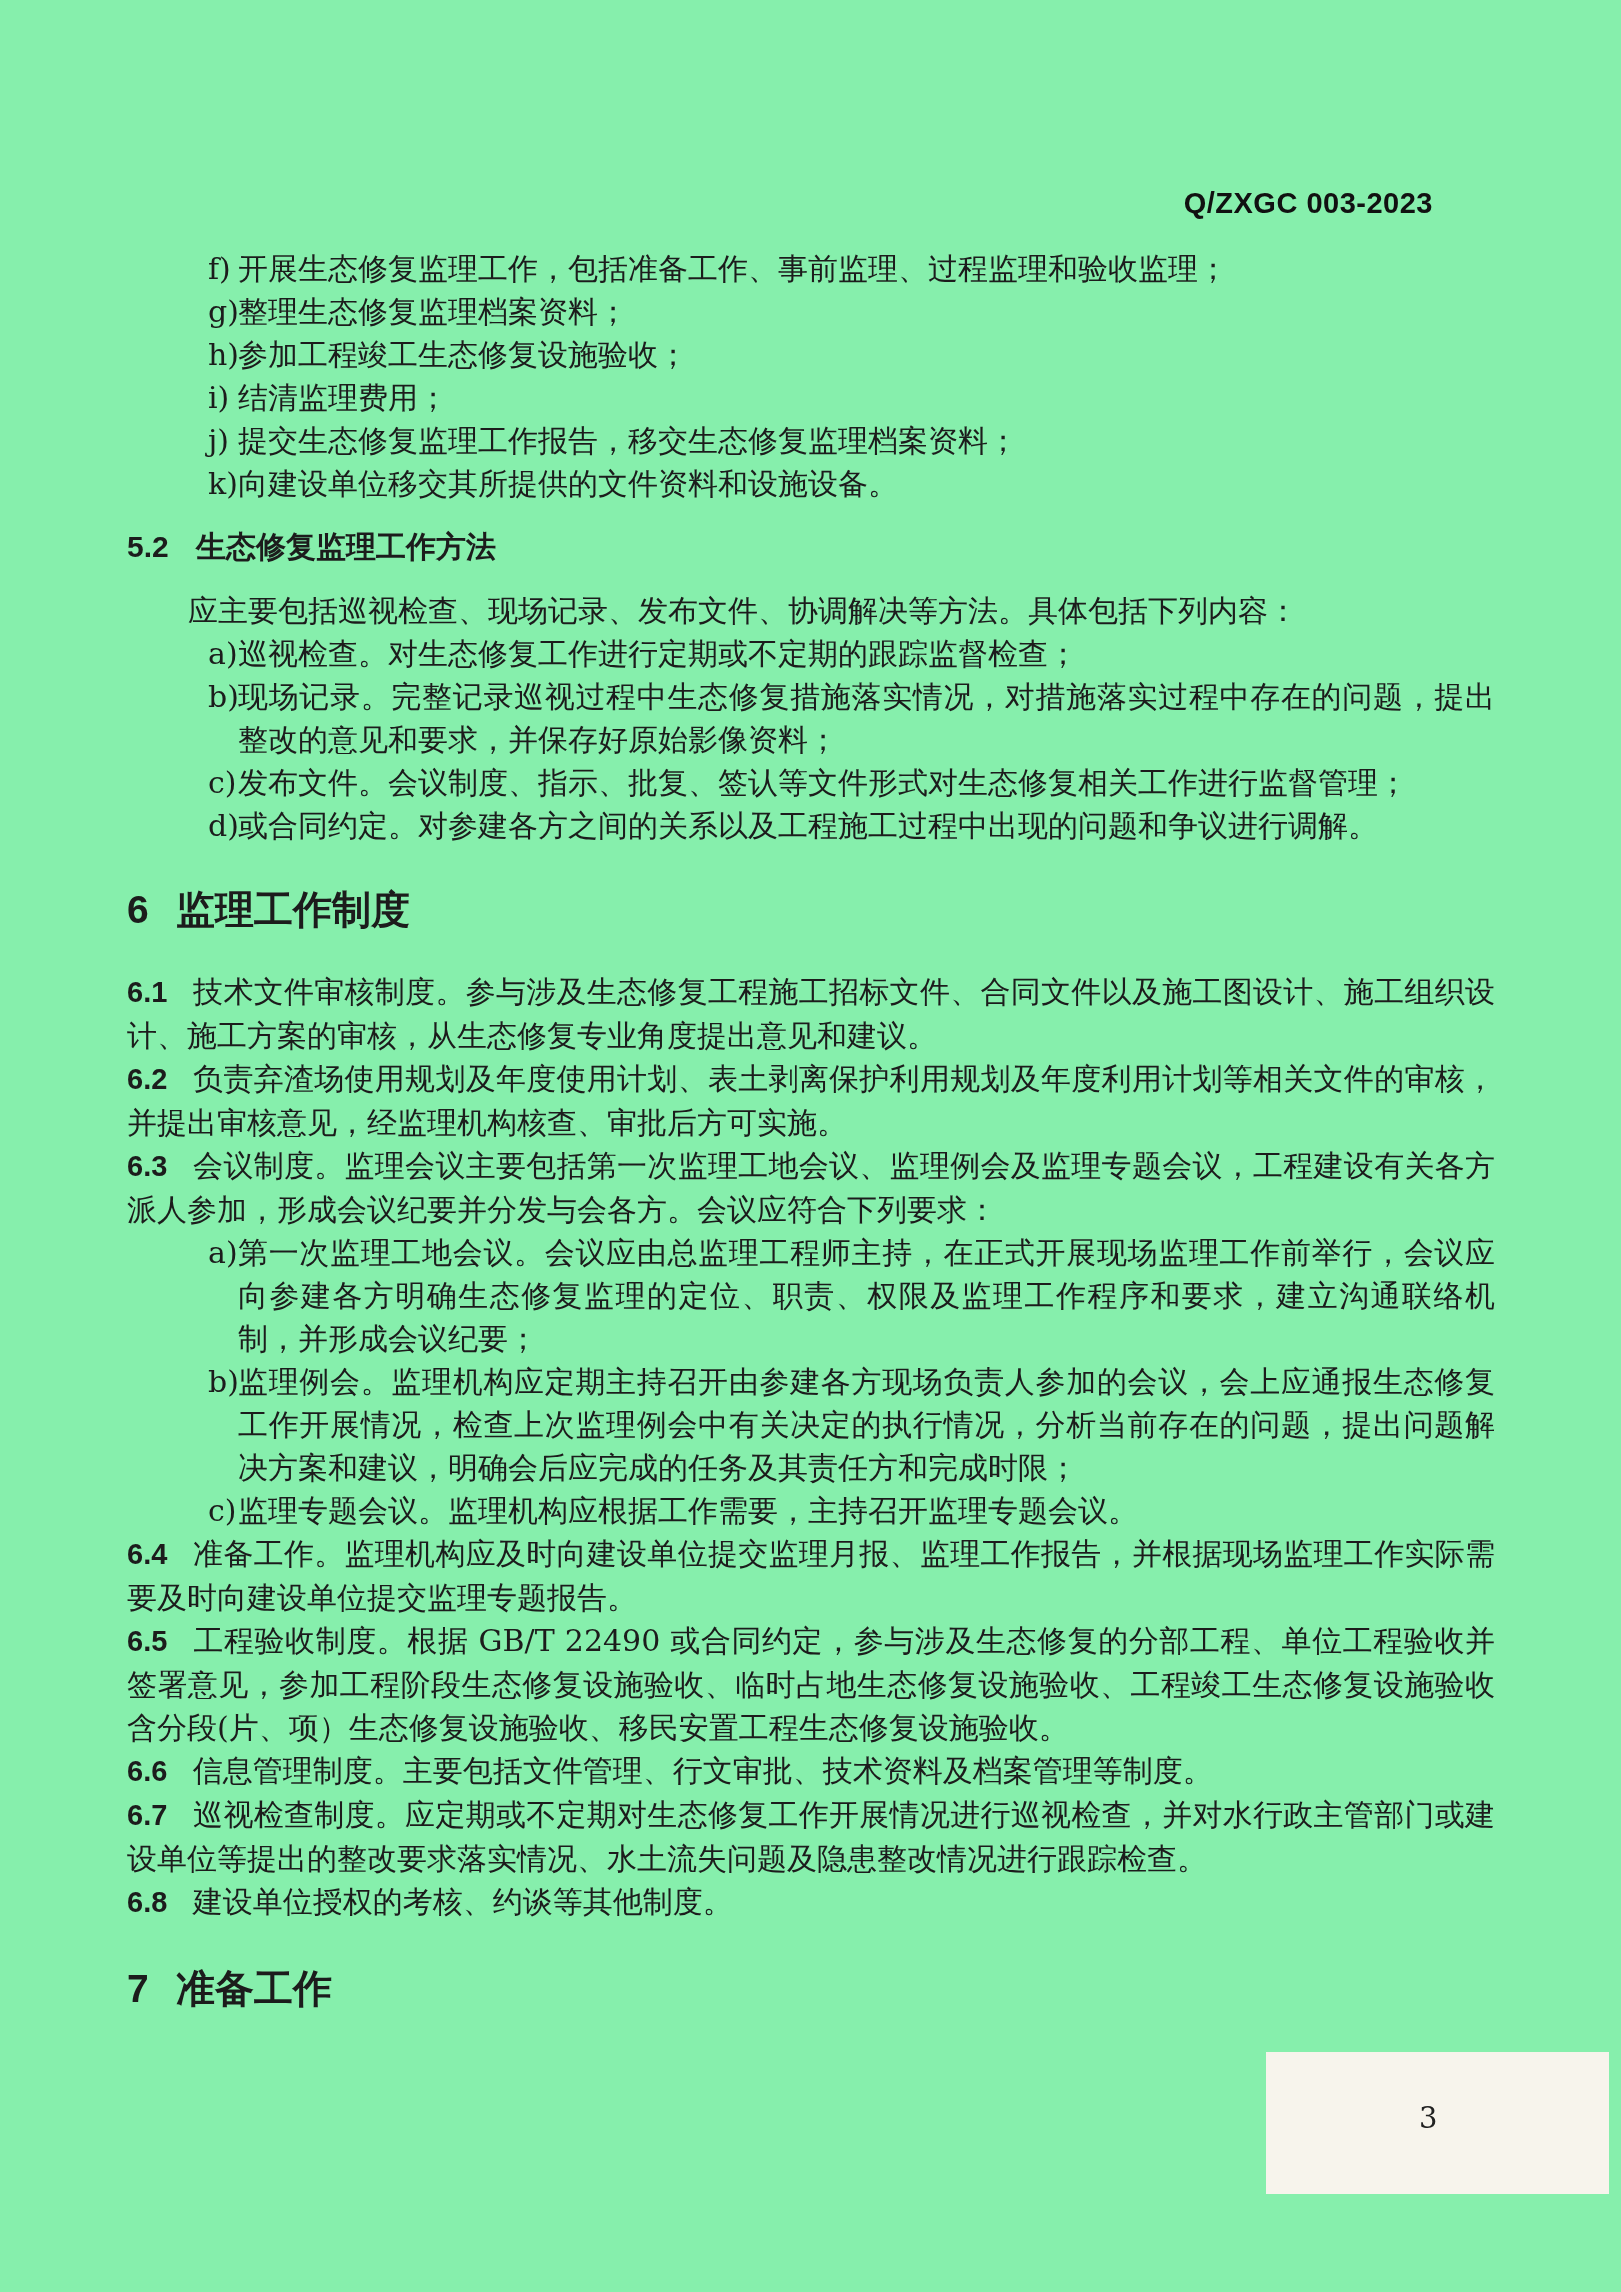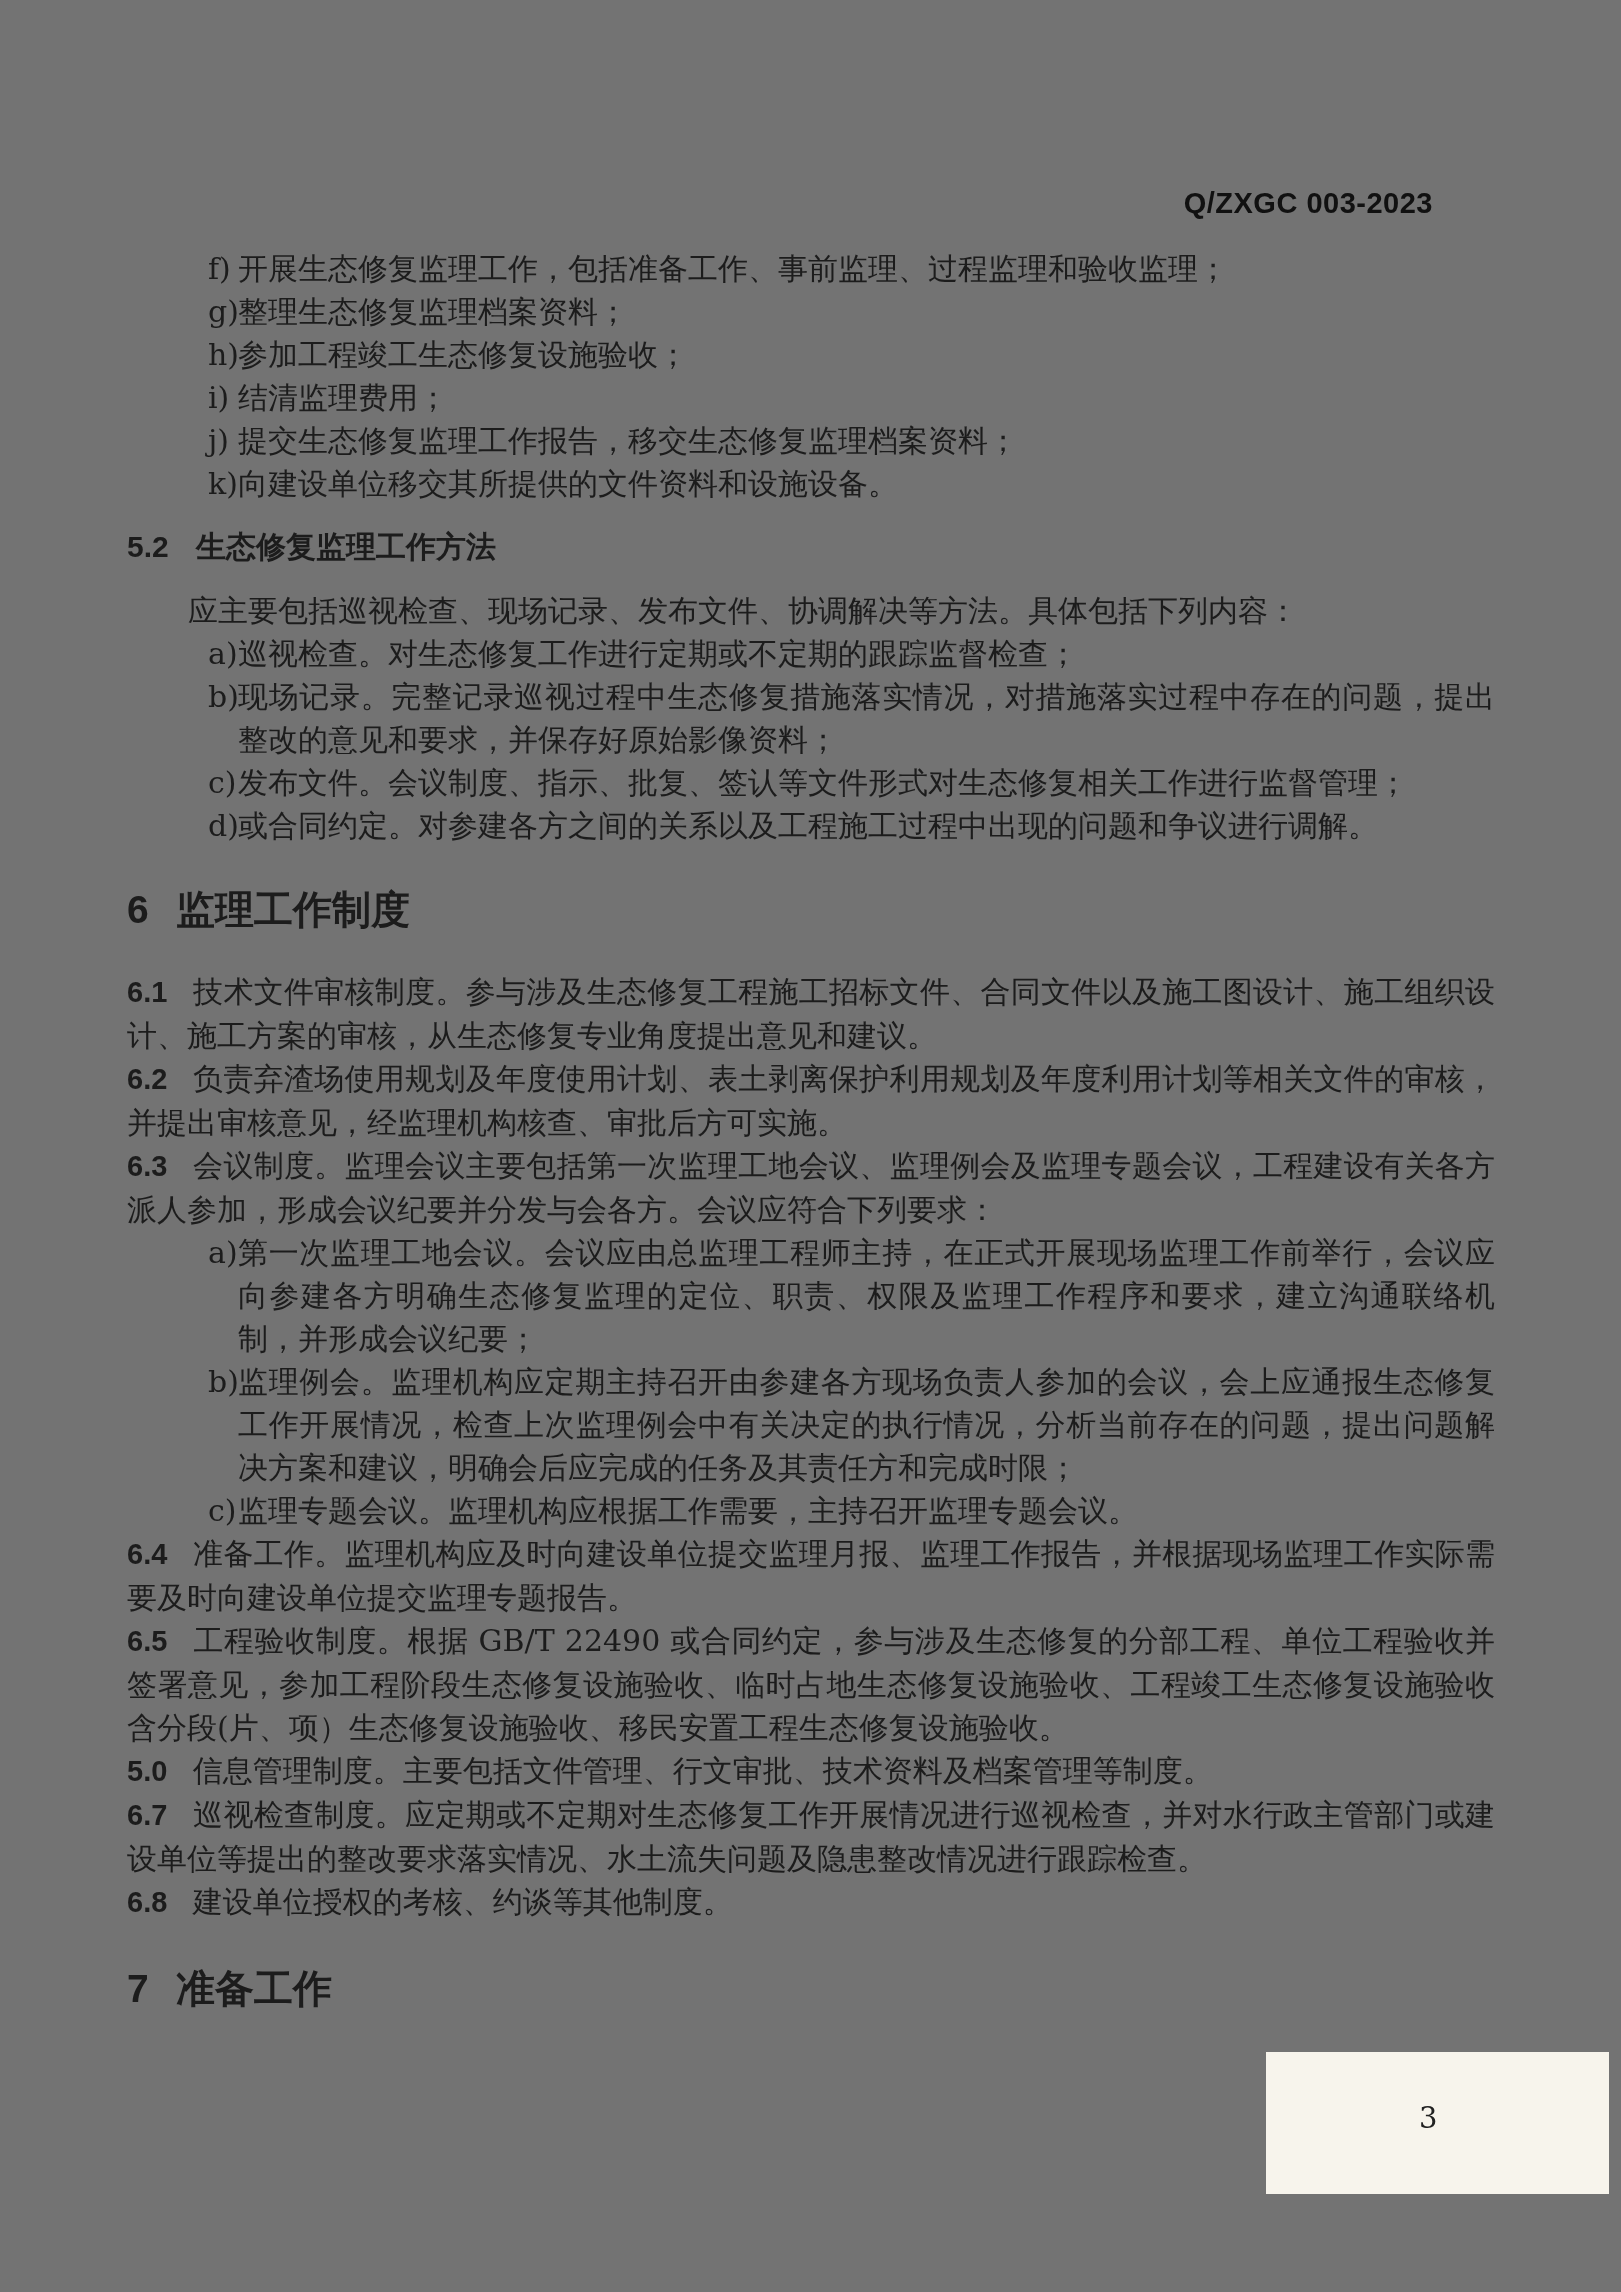--- a/index.html
+++ b/index.html
@@ -1,21 +1,21 @@
 <!DOCTYPE html>
 <html><head>
 <meta charset="utf-8">
 <style>
   html, body { margin: 0; padding: 0; background: #e8e8e8; }
   .page {
     position: relative;
     width: 1621px;
     height: 2293px;
     margin: 0 auto;
-    background: #737373;
+    background: #86efac;
     font-family: "DejaVu Serif", "Liberation Serif", serif;
     color: #1c1c1c;
     overflow: hidden;
   }
   .doc-code {
     position: absolute;
     top: 187px;
     right: 188px;
     font-family: "Liberation Sans", "DejaVu Sans", sans-serif;
     font-weight: bold;
@@ -168,21 +168,21 @@
       <span>监理专题会议。监理机构应根据工作需要，主持召开监理专题会议。</span>
     </div>
 
     <p class="clause">
       <span class="cnum">6.4</span><span>准备工作。监理机构应及时向建设单位提交监理月报、监理工作报告，并根据现场监理工作实际需要及时向建设单位提交监理专题报告。</span>
     </p>
     <p class="clause">
       <span class="cnum">6.5</span><span>工程验收制度。根据 GB/T 22490 或合同约定，参与涉及生态修复的分部工程、单位工程验收并签署意见，参加工程阶段生态修复设施验收、临时占地生态修复设施验收、工程竣工生态修复设施验收含分段(片、项）生态修复设施验收、移民安置工程生态修复设施验收。</span>
     </p>
     <p class="clause">
-      <span class="cnum">5.0</span><span>信息管理制度。主要包括文件管理、行文审批、技术资料及档案管理等制度。</span>
+      <span class="cnum">6.6</span><span>信息管理制度。主要包括文件管理、行文审批、技术资料及档案管理等制度。</span>
     </p>
     <p class="clause">
       <span class="cnum">6.7</span><span>巡视检查制度。应定期或不定期对生态修复工作开展情况进行巡视检查，并对水行政主管部门或建设单位等提出的整改要求落实情况、水土流失问题及隐患整改情况进行跟踪检查。</span>
     </p>
     <p class="clause">
       <span class="cnum">6.8</span><span>建设单位授权的考核、约谈等其他制度。</span>
     </p>
 
     <div class="h-sec h-sec-bottom">
       <span class="hnum">7</span><span>准备工作</span>

